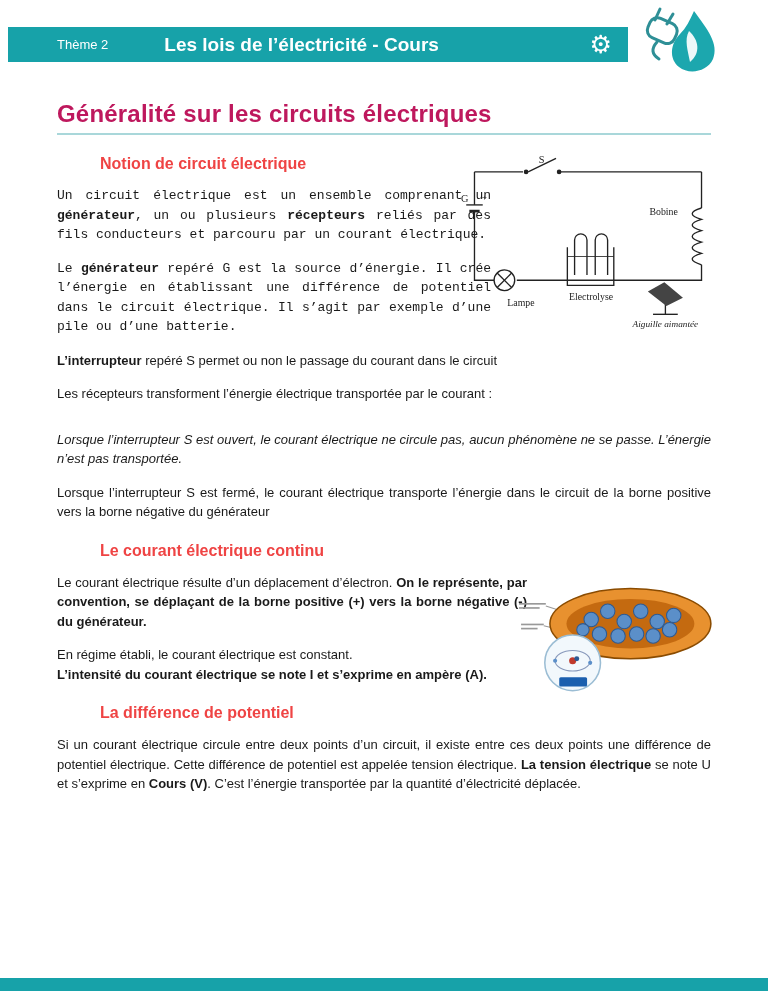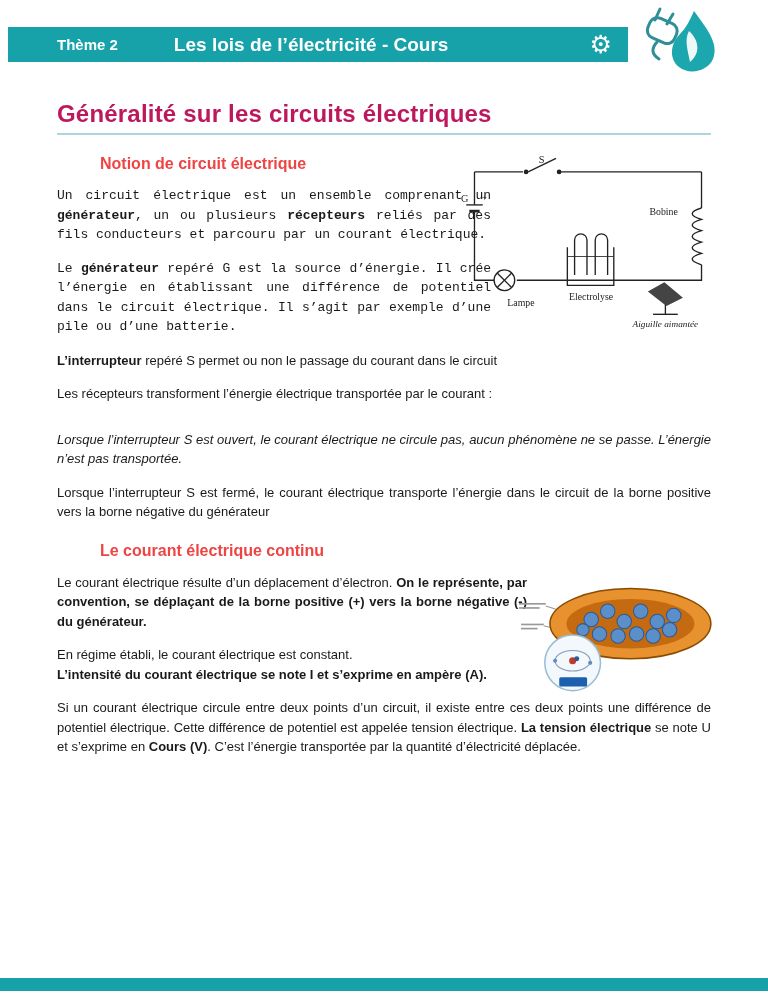--- a/index.html
+++ b/index.html
@@ -3,21 +3,21 @@
 <meta charset="utf-8">
 <style>
   * { margin:0; padding:0; box-sizing:border-box; }
   html,body { background:#ffffff; }
   body { font-family:"Liberation Sans", sans-serif; color:#1a1a1a; }
   .page { position:relative; width:768px; height:994px; background:#fff; overflow:hidden; }
 
   
   .header-bar { position:absolute; left:8px; top:27px; width:620px; height:35px;
                 background:#17A2A9; display:flex; align-items:center; color:#fff; }
-  .theme-label { font-weight:bold; font-size:15px; margin-left:49px; }
+  .theme-label { font-weight:normal; font-size:13px; margin-left:49px; }
   .header-title { font-weight:bold; font-size:19px; margin-left:56px; }
   .gear { margin-left:auto; margin-right:16px; font-size:25px; line-height:1; color:#fff; }
   .logo { position:absolute; left:638px; top:6px; width:84px; height:72px; }
 
   
   .footer-bar { position:absolute; left:0; right:0; bottom:3px; height:13px; background:#17A2A9; }
 
   
   .content { position:absolute; left:57px; top:100px; width:654px; }
   .page-title { color:#be185d; font-size:24px; font-weight:bold; letter-spacing:.2px; }
@@ -160,18 +160,19 @@
       </div>
 
       <p class="w2"><span>Le courant électrique résulte d’un déplacement d’électron. </span><b>On le représente, par convention, se déplaçant de la borne positive (+) vers la borne négative (-) du générateur.</b></p>
 
 
       <p class="tight">En régime établi, le courant électrique est constant.</p>
       <p><b>L’intensité du courant électrique se note I et s’exprime en ampère (A).</b></p>
     </section>
 
     <section>
+      <h2>La différence de potentiel</h2>
       <p><span>Si un courant électrique circule entre deux points d’un circuit, il existe entre ces deux points une différence de potentiel électrique. Cette différence de potentiel est appelée tension électrique. </span><b>La tension électrique</b><span> se note U et s’exprime en </span><b>Cours (V)</b><span>. C’est l’énergie transportée par la quantité d’électricité déplacée.</span></p>
     </section>
   </div>
 
   <div class="footer-bar"></div>
 </div>
 
 </body></html>

